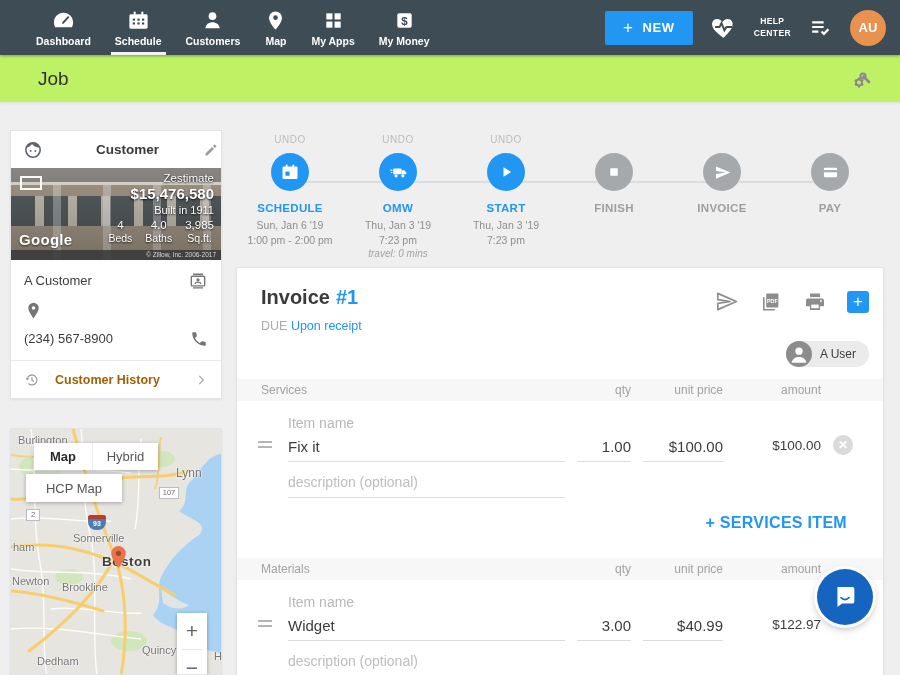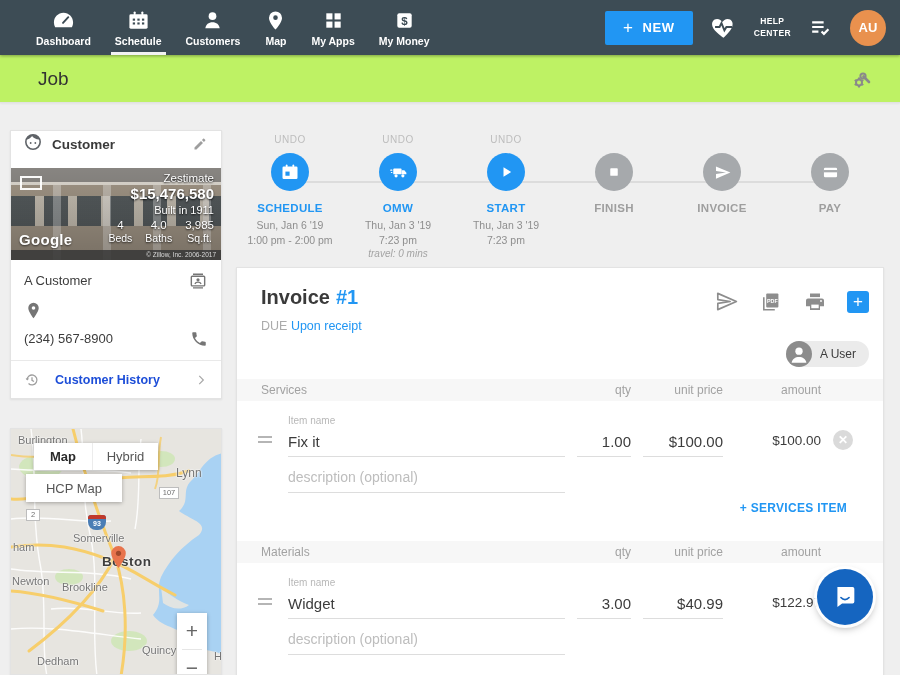--- a/index.html
+++ b/index.html
@@ -26,21 +26,21 @@
   
   .page-header { position:absolute; top:55px; left:0; right:0; height:48px; background:#bef264;
                  border-bottom:1px solid #E2E2E2; display:flex; align-items:center; z-index:20;
                  box-shadow:0 1px 2px rgba(0,0,0,.05); }
   .page-title { font-size:19px; color:#333; margin-left:38px; }
   .page-tools { margin-left:auto; margin-right:26px; cursor:pointer; }
 
   
   .card { background:#fff; border:1px solid #E3E3E3; box-shadow:0 1px 2px rgba(0,0,0,.07); }
   .customer-card { position:absolute; left:10px; top:130px; width:212px; }
-  .cust-head { height:37px; display:flex; align-items:flex-end; padding:16px 12px; }
+  .cust-head { height:37px; display:flex; align-items:center; padding:16px 12px;gap:44px; }
   .cust-head .ttl { flex:1; font-size:13.5px; font-weight:bold; color:#3A3A3A; margin-left:9px; }
   .prop-img { position:relative; height:92px; background:#A79B8B; overflow:hidden; }
   .pi-awning { position:absolute; top:0; left:0; right:0; height:14px; background:#8F8C88; }
   .pi-trim { position:absolute; top:14px; left:0; right:0; height:3px; background:#E6E1D8; }
   .pi-windows { position:absolute; top:28px; left:0; right:0; height:30px;
                 background:repeating-linear-gradient(90deg,#3E4A52 0 24px,#D8D2C6 24px 33px); opacity:.75; }
   .pi-pillars { position:absolute; top:17px; bottom:0; left:0; right:0;
                 background:repeating-linear-gradient(90deg,transparent 0 42px,rgba(255,255,255,.35) 42px 50px); }
   .pi-shade { position:absolute; inset:0; background:linear-gradient(180deg,rgba(0,0,0,.05),rgba(0,0,0,.28)); }
   .pi-frame-icon { position:absolute; top:8px; left:9px; width:22px; height:14px; border:2px solid #fff; opacity:.95; }
@@ -56,21 +56,21 @@
                  letter-spacing:.3px; text-shadow:0 1px 2px rgba(0,0,0,.6); }
   .zcopy { position:absolute; bottom:0; left:0; right:0; height:10px; background:rgba(55,55,55,.85);
            color:#D9D9D9; font-size:6.5px; text-align:right; padding:1px 5px 0 0; }
   .cust-row { display:flex; align-items:center; padding:0 13px; font-size:13px; color:#3C3C3C; }
   .cust-row .txt { flex:1; line-height:1.35; }
   .r-name { margin-top:11px; }
   .r-addr { margin-top:10px; }
   .r-phone { margin-top:10px; margin-bottom:12px; }
   .cust-div { height:1px; background:#E9E9E9; }
   .hist-row { height:37px; display:flex; align-items:center; padding:0 13px; cursor:pointer; }
-  .hist-row .txt { flex:1; font-size:12.5px; font-weight:bold; color:#1d4ed8; margin-left:15px; }
+  .hist-row .txt { flex:1; font-size:12.5px; font-weight:bold; color:#a16207; margin-left:15px; }
 
   
   .map-card { position:absolute; left:10px; top:428px; width:212px; height:247px; overflow:hidden; background:#E7E5E0; }
   .map-label { position:absolute; font-size:11px; color:#757575; text-shadow:0 0 2px #fff,0 0 2px #fff; white-space:nowrap; }
   .map-label.big { font-size:13.5px; font-weight:bold; color:#3E3E3E; letter-spacing:.5px; }
   .rbadge { position:absolute; background:#fff; border:1px solid #BDBDBD; border-radius:0; color:#6E6E6E;
             font-size:7.5px; text-align:center; line-height:10px; }
   .ishield { position:absolute; width:18px; height:15px; background:#4A7DB5; border-radius:3px 3px 8px 8px;
              color:#fff; font-size:7px; font-weight:bold; text-align:center; line-height:17px; overflow:hidden; }
   .ishield::before { content:""; position:absolute; top:0; left:0; right:0; height:4px; background:#C0392B; }
@@ -123,32 +123,32 @@
   .sec-bar .c { width:54px; text-align:right; }
   .sec-bar .c2 { width:80px; text-align:right; margin-left:12px; }
   .sec-bar .c3 { width:86px; text-align:right; margin-left:12px; }
   .sec-bar .c4 { width:36px; margin-left:12px; }
 
   .item-grid { display:grid; grid-template-columns:23px 1fr 54px 80px 86px 36px; column-gap:12px;
                padding:0 14px 0 16px; align-items:end; }
   .item-row { margin-top:14px; }
   .drag { padding-bottom:11px; cursor:grab; }
   .drag i { display:block; width:14px; height:2px; background:#B5B5B5; margin:0 auto 3px; }
-  .fld-label { font-size:10px; color:#B8B8B8; margin-bottom:3px; }
+  .fld-label { font-size:14px; color:#B8B8B8; margin-bottom:3px; }
   .txt-input { width:100%; border:none; border-bottom:1px solid #DDD; font-size:15px; color:#3C3C3C;
                padding:4px 0 6px; background:transparent; outline:none; font-family:"Liberation Sans",sans-serif; }
   .txt-input.num { text-align:right; }
   .amount-cell { font-size:13.5px; color:#3C3C3C; text-align:right; padding-bottom:9px; }
   .close-x { width:20px; height:20px; border-radius:50%; background:#DADADA; color:#fff; font-size:12px; font-weight:bold;
              display:flex; align-items:center; justify-content:center; margin-bottom:7px; cursor:pointer; }
   .desc-row { margin-top:8px; }
   .desc-input { width:100%; border:none; border-bottom:1px solid #DDD; font-size:14px; color:#3C3C3C;
                 padding:4px 0 7px; background:transparent; outline:none; font-family:"Liberation Sans",sans-serif; }
   .desc-input::placeholder, .txt-input::placeholder { color:#BDBDBD; }
-  .add-row { text-align:right; padding-right:36px; margin-top:8px; font-size:12px; font-weight:bold;
+  .add-row { text-align:right; padding-right:36px; margin-top:16px; font-size:16px; font-weight:bold;
              letter-spacing:.3px; color:#2196F3; }
   .add-link { cursor:pointer; }
 
   
   .chat-fab { position:absolute; left:817px; top:569px; width:56px; height:56px; border-radius:50%; background:#1565C0;
               display:flex; align-items:center; justify-content:center; cursor:pointer; z-index:60;
               box-shadow:0 0 0 3px rgba(255,255,255,.95), 0 3px 8px rgba(0,0,0,.35); }
 
   svg { display:block; }
 </style>

